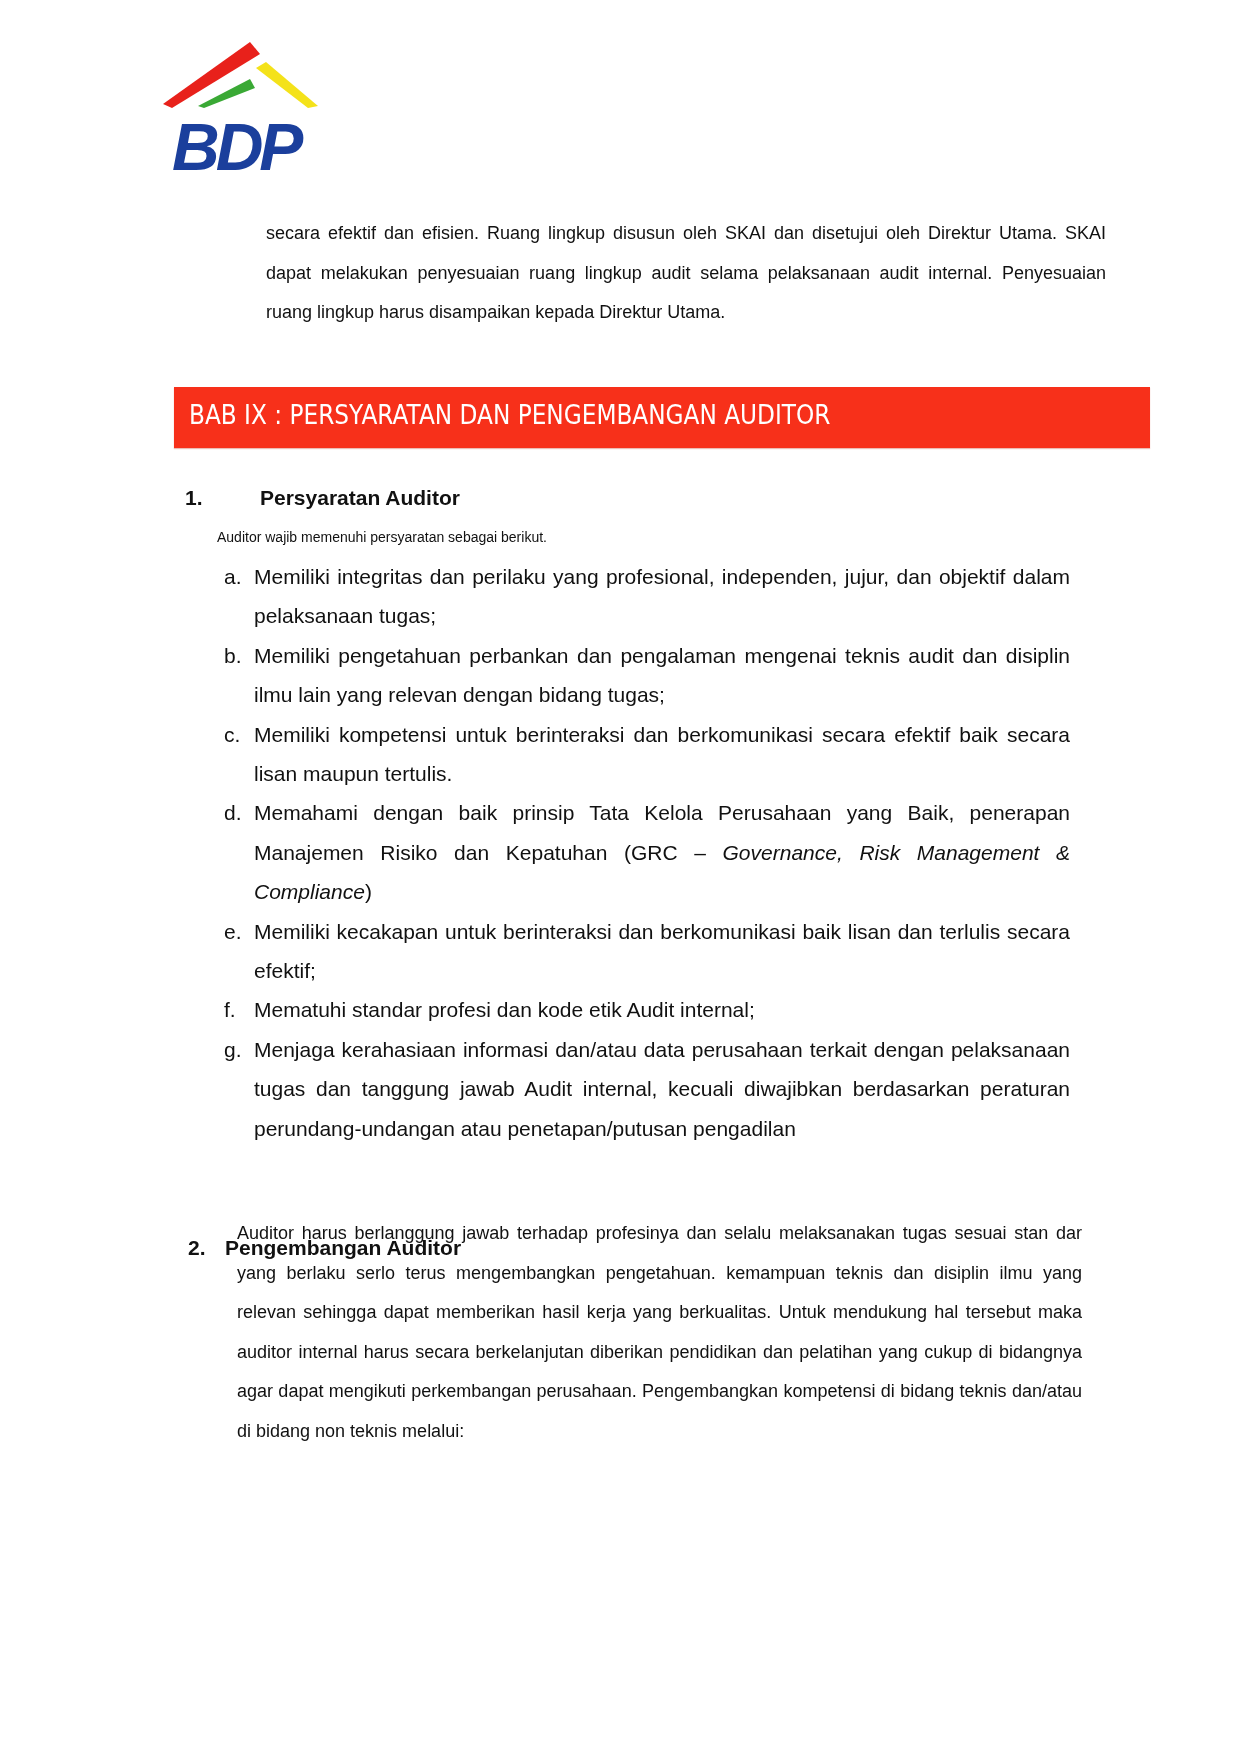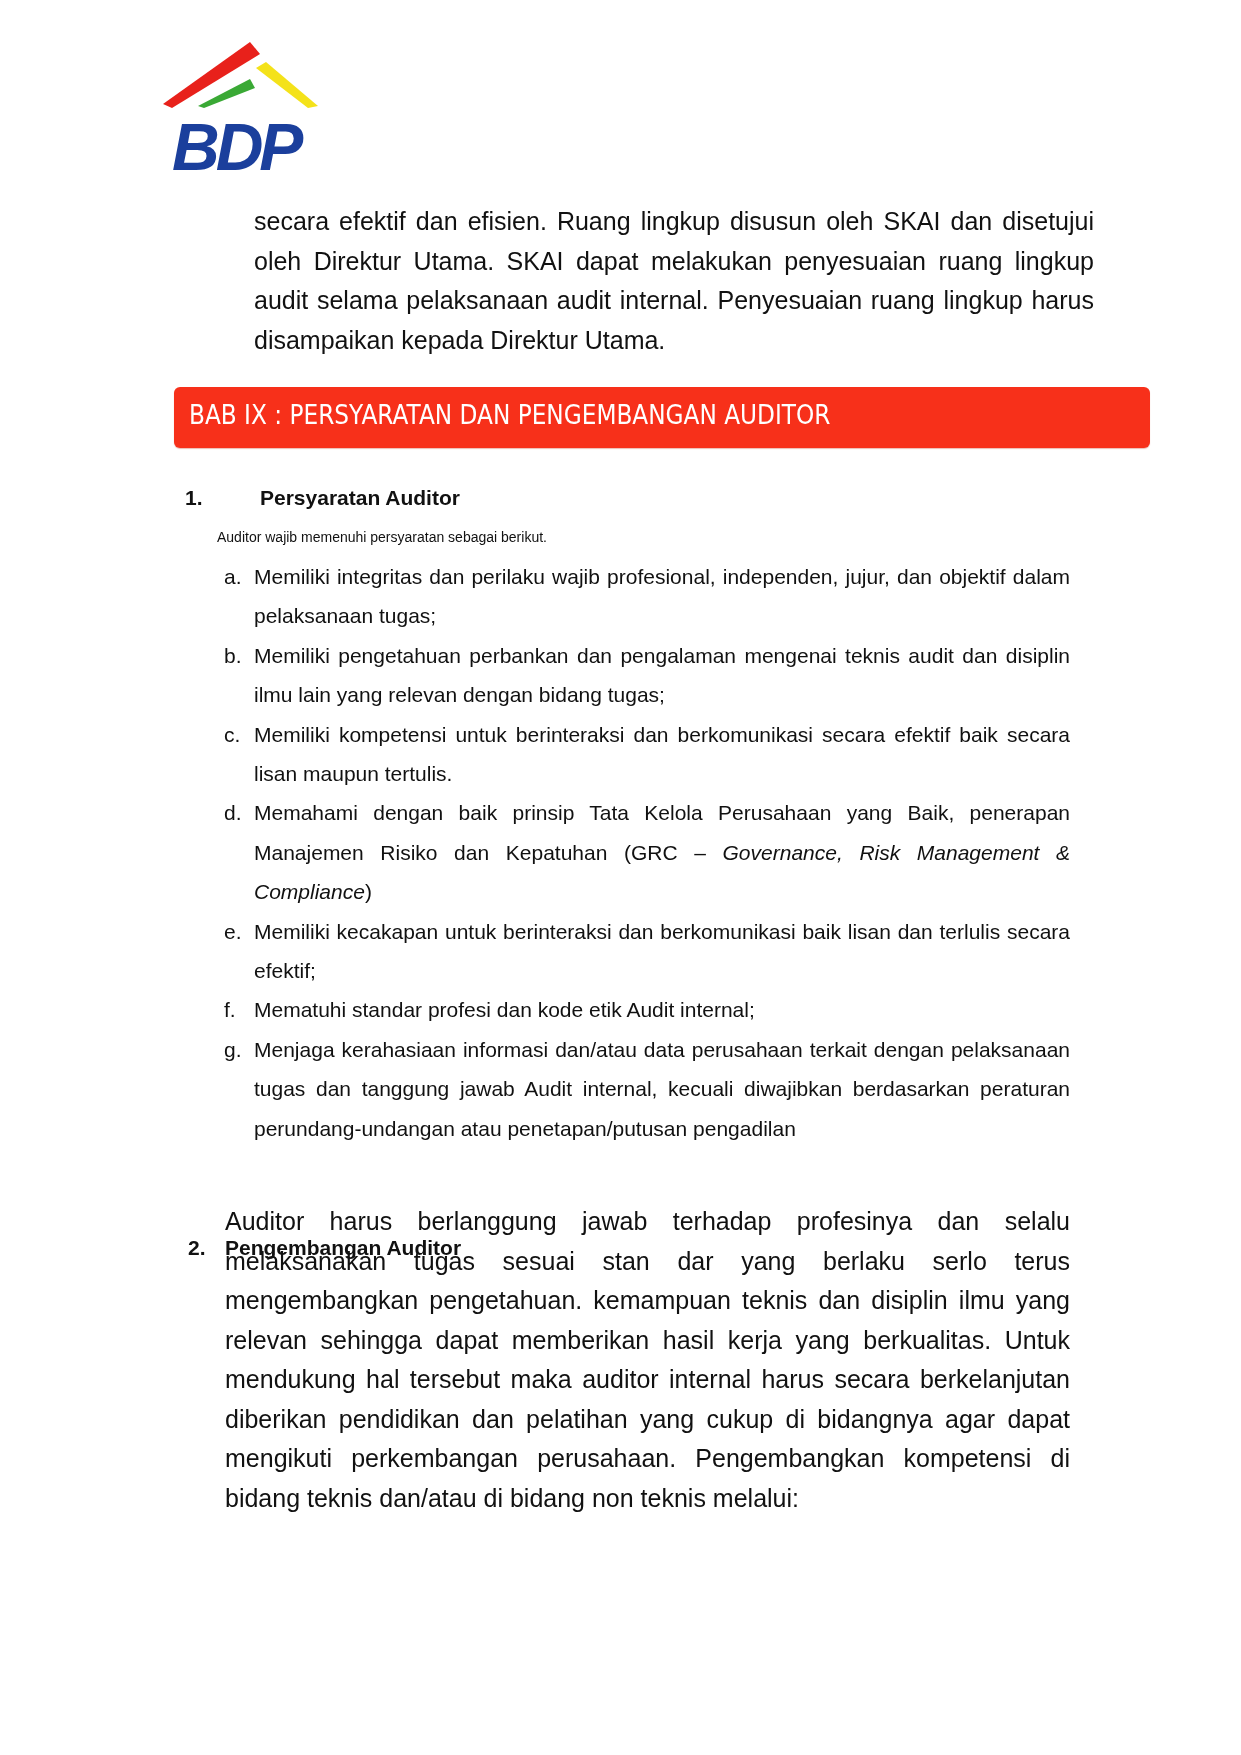--- a/index.html
+++ b/index.html
@@ -19,41 +19,40 @@
       position: absolute;
       left: 158px;
       top: 32px;
       width: 170px;
       height: 145px;
     }
     .logo svg { width: 100%; height: 100%; display: block; }
 
     .para {
       position: absolute;
-      font-size: 25px;
+      font-size: 18px;
       line-height: 39.5px;
       text-align: justify;
-      margin: 0;
+      margin: 12px;
     }
 
     .intro {
       left: 254px;
       top: 202px;
       width: 840px;
     }
 
     .chapter-bar {
       position: absolute;
       left: 174px;
       top: 387px;
       width: 976px;
       height: 61px;
       background: #f7301a;
       box-shadow: 0 1px 1px rgba(200,60,40,0.35);
-      border-radius: 6px;
     }
     .chapter-title {
       position: absolute;
       left: 15px;
       top: 12px;
       color: #ffffff;
       font-family: "DejaVu Sans", sans-serif;
       font-size: 27px;
       letter-spacing: 0px;
       transform: scaleX(0.86);
@@ -145,21 +144,21 @@
 
 <div class="section-head s1">
   <span class="num">1.</span>
   <span class="title">Persyaratan Auditor</span>
 </div>
 <div class="lead">Auditor wajib memenuhi persyaratan sebagai berikut.</div>
 
 <ul class="req-list">
   <li class="req-item">
     <span class="marker">a.</span>
-    <span class="text">Memiliki integritas dan perilaku wajib profesional, independen, jujur, dan objektif dalam pelaksanaan tugas;</span>
+    <span class="text">Memiliki integritas dan perilaku yang profesional, independen, jujur, dan objektif dalam pelaksanaan tugas;</span>
   </li>
   <li class="req-item">
     <span class="marker">b.</span>
     <span class="text">Memiliki pengetahuan perbankan dan pengalaman mengenai teknis audit dan disiplin ilmu lain yang relevan dengan bidang tugas;</span>
   </li>
   <li class="req-item">
     <span class="marker">c.</span>
     <span class="text">Memiliki kompetensi untuk berinteraksi dan berkomunikasi secara efektif baik secara lisan maupun tertulis.</span>
   </li>
   <li class="req-item">

